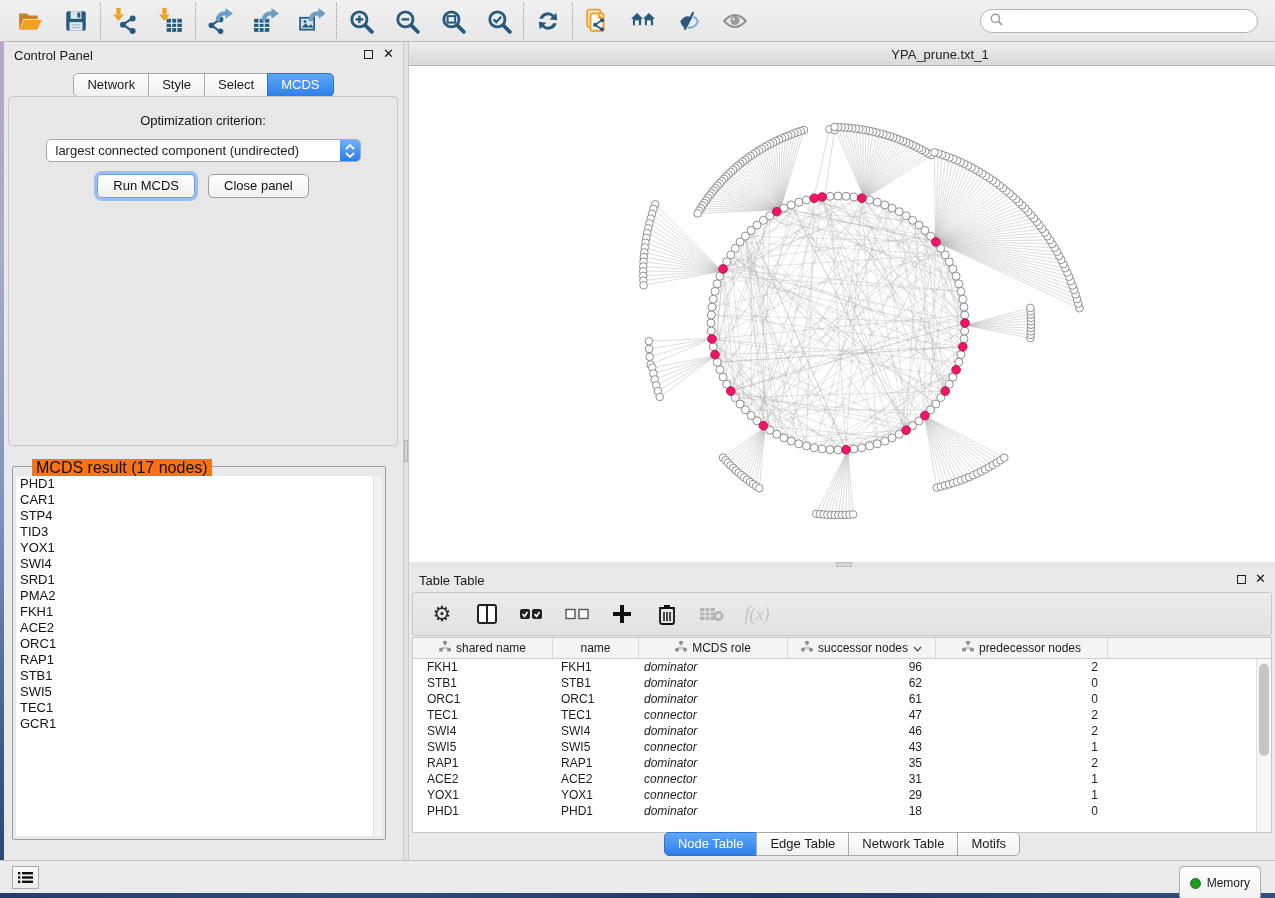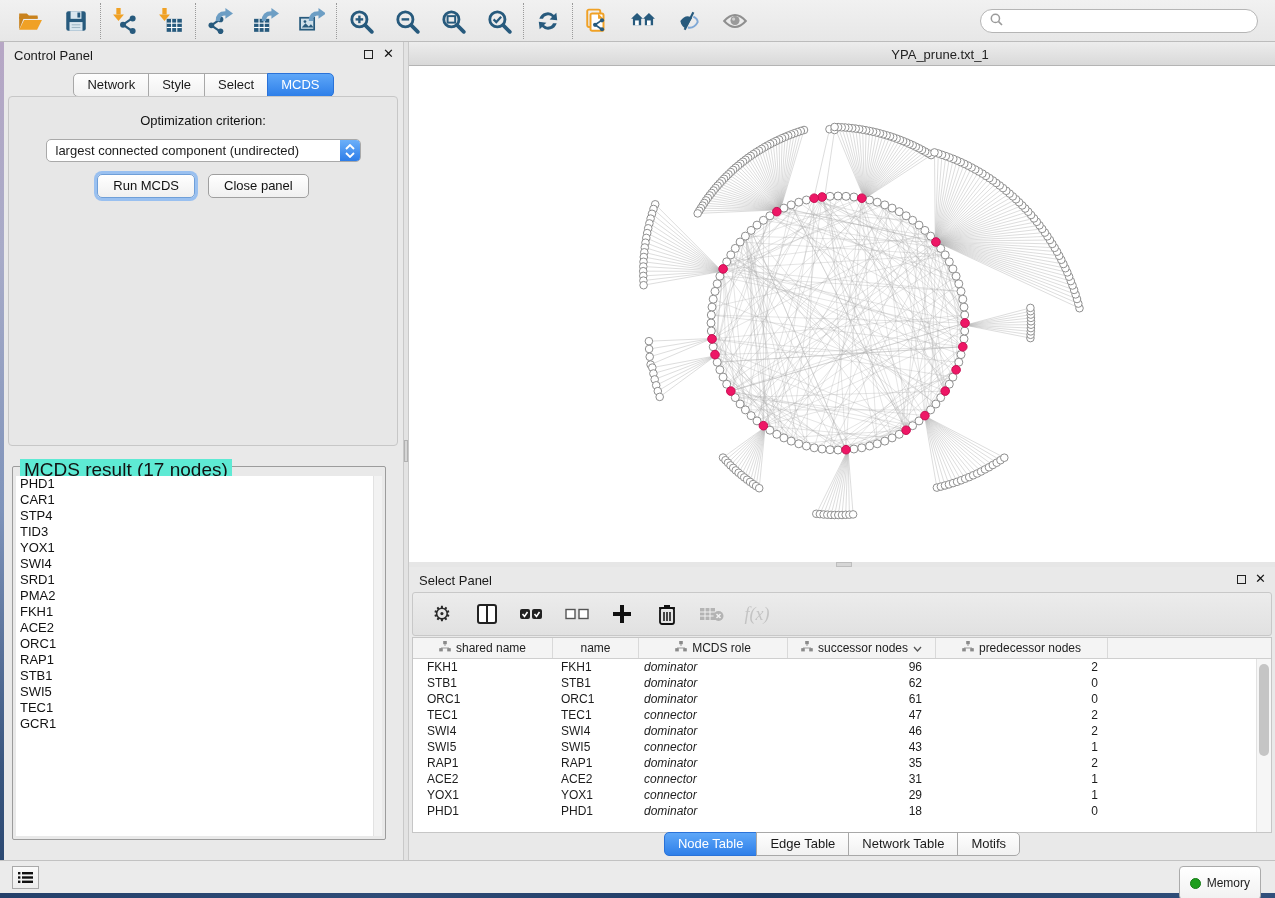--- a/index.html
+++ b/index.html
@@ -47,21 +47,21 @@
   #criterion-select .sel-text { flex:1; font-size:13px; padding:3px 0 0 9px; white-space:nowrap; }
   #criterion-select .sel-stepper { width:20px; background:linear-gradient(#6cb0f9,#2d7de8);
     display:flex; flex-direction:column; align-items:center; justify-content:center; gap:2px; }
   .btn-row { display:flex; justify-content:center; gap:13px; margin-top:12px; }
   .mac-btn { font-size:13px; padding:3px 15px 4px; background:linear-gradient(#ffffff,#f0f0f0);
     border:1px solid #9f9f9f; border-radius:5px; color:#111; cursor:default; }
   .mac-btn.focused { box-shadow:0 0 0 3px rgba(110,170,245,.65); border-color:#6f9fd8; }
 
   #mcds-fieldset { position:absolute; left:8px; top:424px; width:374px; height:374px;
     border:1px solid #9c9c9c; border-radius:2px; background:#e9e9e9; }
-  #mcds-legend { position:absolute; left:7px; top:-8px; background:#5eead4; padding:0 4px; font-size:19px; color:#111; }
+  #mcds-legend { position:absolute; left:19px; top:-8px; background:#f97316; padding:0 4px; font-size:16px; color:#111; }
   #mcds-list-wrap { position:absolute; left:3px; right:3px; top:9px; bottom:3px; background:#fff; overflow:hidden; }
   #mcds-scroll { position:absolute; right:0; top:0; bottom:0; width:9px; background:#f2f2f2; border-left:1px solid #e2e2e2; }
   .mcds-item { font-size:13px; height:16px; line-height:16px; padding-left:4px; color:#111; }
 
   
   #v-splitter { position:absolute; left:403px; top:42px; width:6px; height:820px; background:#e3e3e3;
     border-left:1px solid #c9c9c9; border-right:1px solid #c9c9c9; }
   #v-splitter .grip { position:absolute; left:0px; top:398px; width:4px; height:22px; background:#d6d6d6; border:1px solid #b2b2b2; }
   #h-splitter { position:absolute; left:409px; top:562px; width:866px; height:5px; background:#e6e6e6; }
   #h-splitter .grip { position:absolute; left:427px; top:0px; width:16px; height:5px; background:#d6d6d6; border:1px solid #bdbdbd; }
@@ -1114,21 +1114,21 @@
       <circle cx="556.0" cy="257.0" r="4.3" fill="#ee1766" stroke="#c90f53" stroke-width="1"></circle>
     </svg>
 </div>
 
 <div id="h-splitter">
     <div class="grip"></div>
   </div>
 
 <div id="table-panel">
   <div class="panel-titlebar">
-    <span class="panel-title">Select Panel</span>
+    <span class="panel-title">Table Table</span>
     <span class="win-float" id="tp-float"></span>
     <span class="win-close" id="tp-close">✕</span>
   </div>
   <div id="tp-toolbar">
       <div class="tp-tool">
         <span class="gear-glyph">⚙</span>
       </div>
       <div class="tp-tool">
         <svg width="22" height="22" viewBox="0 0 22 22">
           <rect x="2" y="2" width="18" height="18" rx="2" fill="#fff" stroke="#222" stroke-width="2"></rect>

